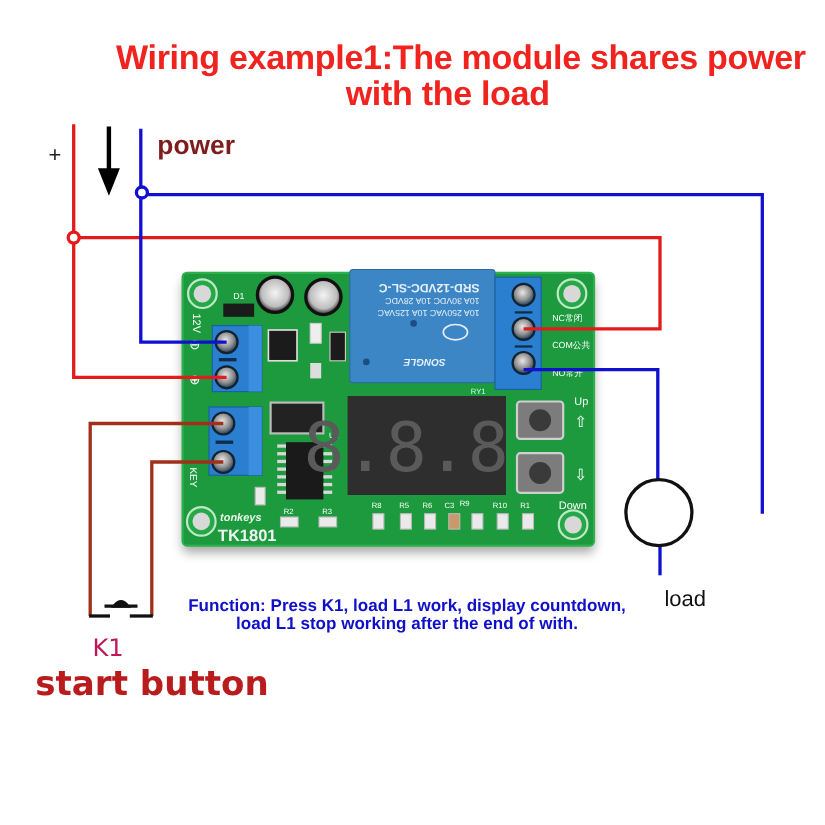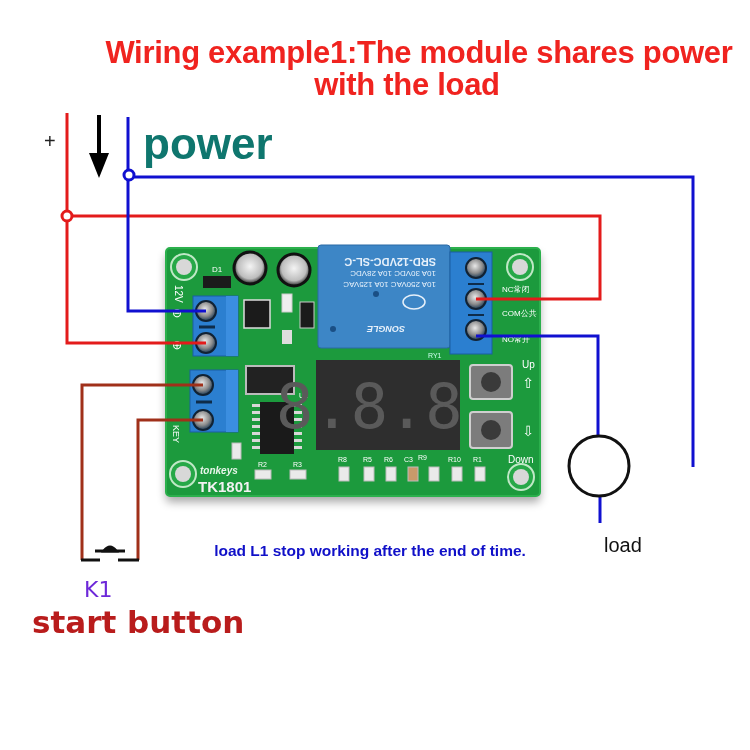--- a/index.html
+++ b/index.html
@@ -3,23 +3,23 @@
   <meta charset="utf-8">
   <style>
     html, body { margin:0; padding:0; background:#ffffff; }
     body { width:750px; height:750px; position:relative; overflow:hidden; font-family:"Liberation Sans", sans-serif; }
     .title { position:absolute; left:0; width:750px; text-align:center; color:#f0231f; font-weight:bold; font-size:31px; line-height:34px; letter-spacing:-0.3px; }
     #title1 { top:36px;margin-left:44px; }
     #title2 { top:68px;padding-left:32px; }
     #diagram { position:absolute; left:0; top:0; }
     .lbl { position:absolute; font-family:"Liberation Sans", sans-serif; }
     #plus { left:44px; top:130px; font-size:20px; color:#222; }
-    #power { left:143px; top:119px; font-size:44px; font-weight:bold; color:#0f766e; }
+    #power { left:143px; top:119px; font-size:24px; font-weight:bold; color:#7f1d1d; }
     #load { left:604px; top:534px; font-size:20px; font-weight:normal; color:#111; }
-    #k1 { left:84px; top:577px; font-size:22px; color:#6d28d9; font-family:"DejaVu Sans", sans-serif; }
+    #k1 { left:84px; top:577px; font-size:22px; color:#be185d; font-family:"DejaVu Sans", sans-serif; }
     #start { left:32px; top:604px; font-size:31px; font-weight:bold; color:#b91c1c; font-family:"DejaVu Sans", sans-serif; }
     #func { left:142px; top:542px; width:456px; text-align:center; font-size:15.5px; font-weight:bold; color:#1010c8; line-height:17px; }
     .pcb-text { font-family:"Liberation Sans", sans-serif; }
   </style>
 </head>
 <body>
 
 <div class="title" id="title1">Wiring example1:The module shares power</div>
 <div class="title" id="title2">with the load</div>
 
@@ -232,14 +232,15 @@
     <polygon points="89,153 109,153 99,178" fill="#000"></polygon>
   </g>
 </svg>
 
 <div class="lbl" id="plus">+</div>
 <div class="lbl" id="power">power</div>
 <div class="lbl" id="load">load</div>
 <div class="lbl" id="k1">K1</div>
 <div class="lbl" id="start">start button</div>
 <div class="lbl" id="func">
-  <div>load L1 stop working after the end of time.</div>
+  <div>Function: Press K1, load L1 work, display countdown,</div>
+  <div>load L1 stop working after the end of with.</div>
 </div>
 
 </body></html>

